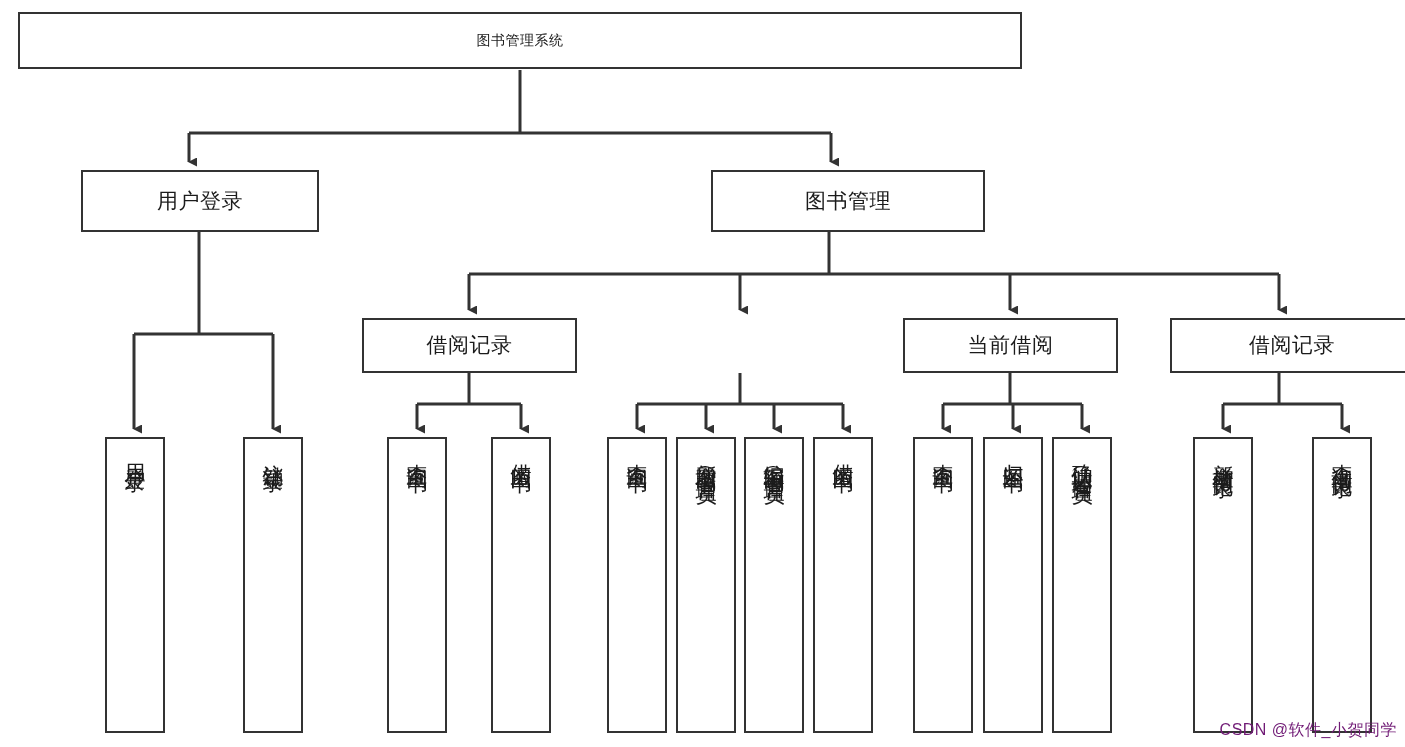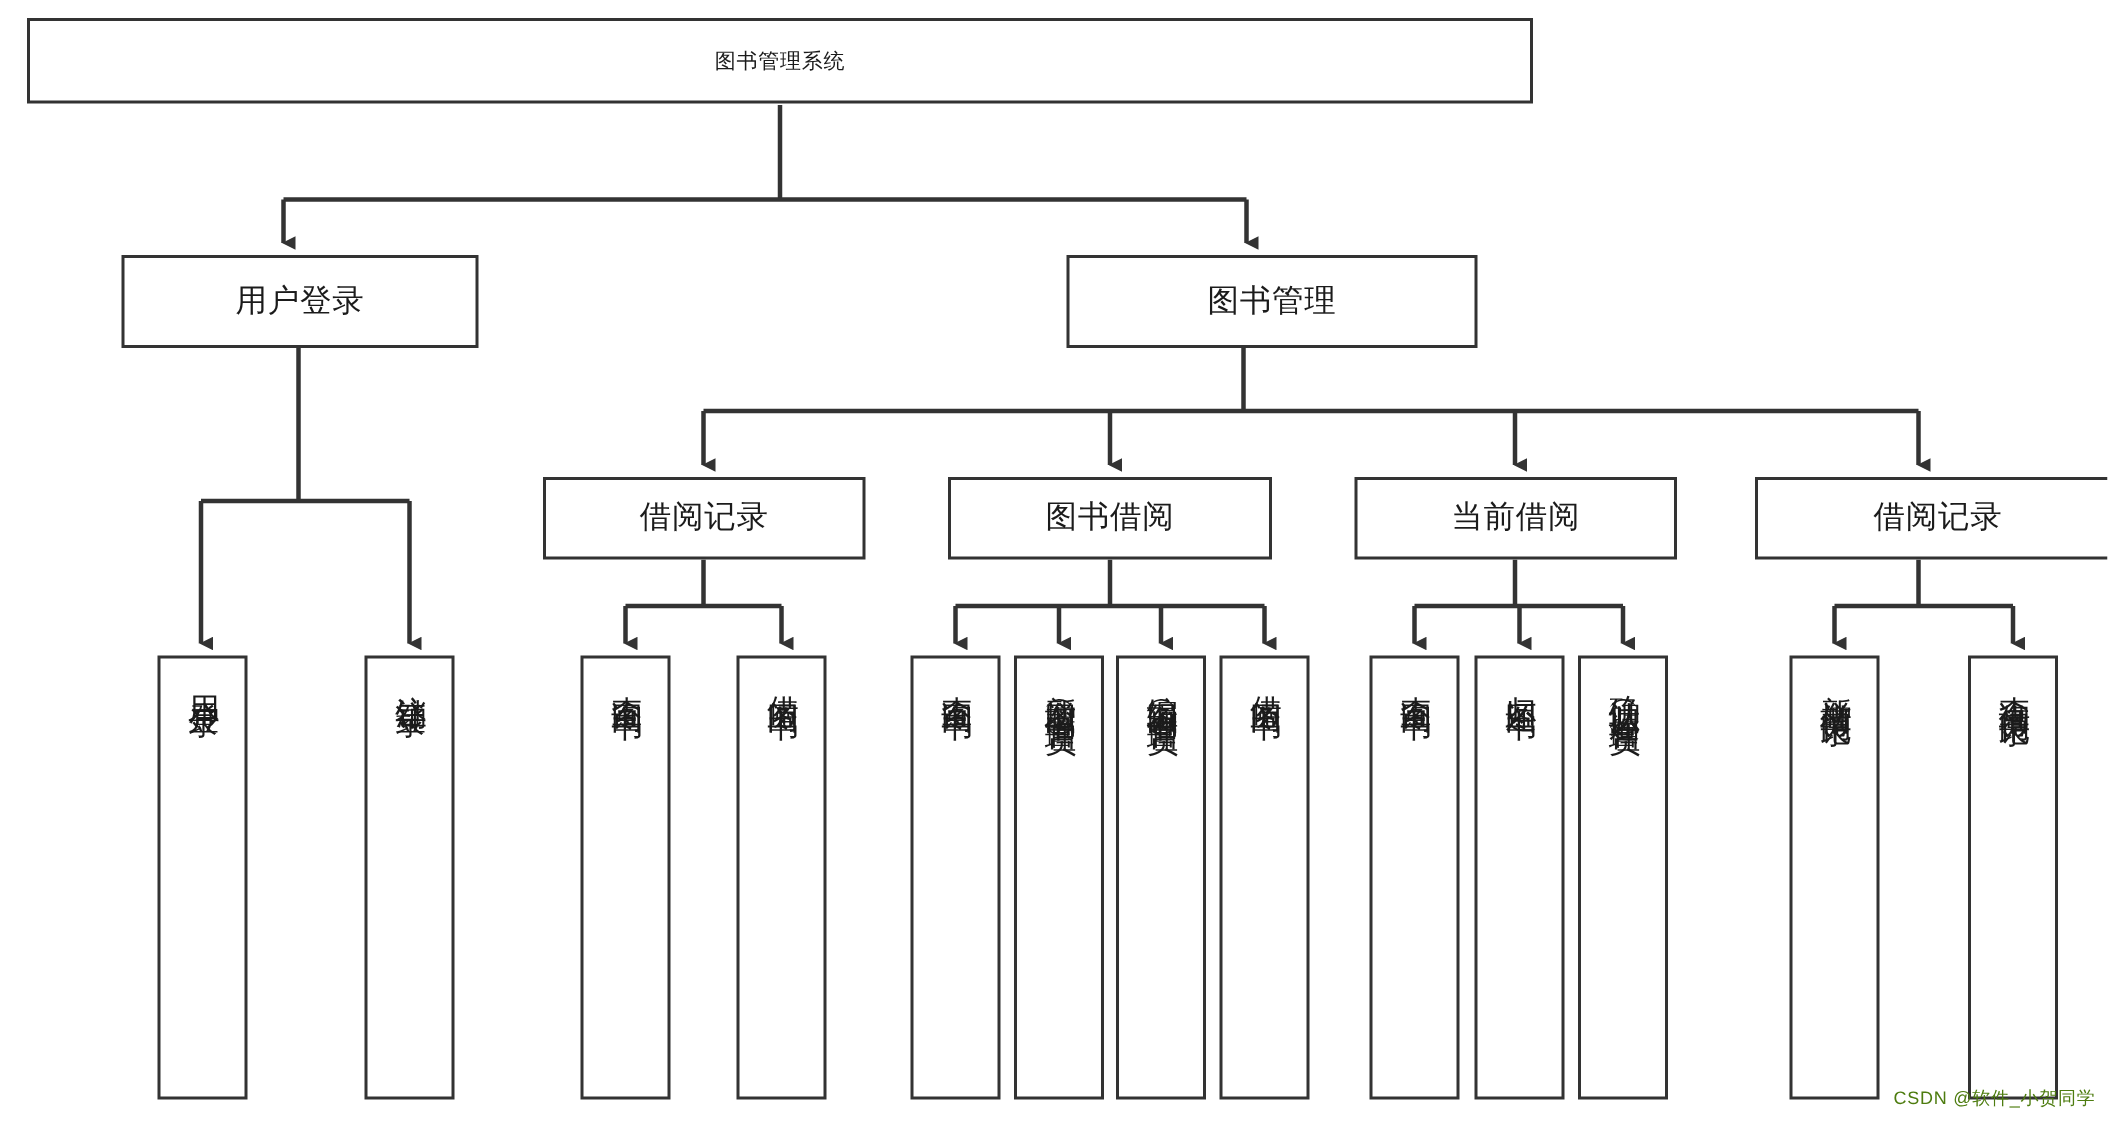--- a/index.html
+++ b/index.html
@@ -61,22 +61,22 @@
     text-orientation: upright;
     font-size: 21px;
     line-height: 1.05;
     letter-spacing: 3px;
     white-space: nowrap;
   }
   .watermark {
     position: absolute;
     right: 8px;
     bottom: 6px;
-    font-size: 12px;
-    color: #4d7c0f;
+    font-size: 16px;
+    color: #701a75;
     letter-spacing: 0.5px;
     user-select: none;
     white-space: nowrap;
   }
 </style>
 </head>
 <body>
 
 <div id="diagram-root">
 
@@ -137,23 +137,20 @@
   <div class="node horizontal" style="left:81px; top:170px; width:238px; height:62px;">
     <span class="node-label">用户登录</span>
   </div>
   <div class="node horizontal" style="left:711px; top:170px; width:274px; height:62px;">
     <span class="node-label">图书管理</span>
   </div>
 
   <div class="node horizontal" style="left:362px; top:318px; width:215px; height:55px;">
     <span class="node-label">借阅记录</span>
   </div>
-  <div class="node horizontal" style="left:632px; top:318px; width:216px; height:55px;">
-    <span class="node-label">图书借阅</span>
-  </div>
   <div class="node horizontal" style="left:903px; top:318px; width:215px; height:55px;">
     <span class="node-label">当前借阅</span>
   </div>
   <div class="node horizontal" style="left:1170px; top:318px; width:244px; height:55px;">
     <span class="node-label">借阅记录</span>
   </div>
 
   <div class="node vertical" style="left:105px; top:437px; width:60px; height:296px;">
     <span class="node-label">用户登录</span>
   </div>

